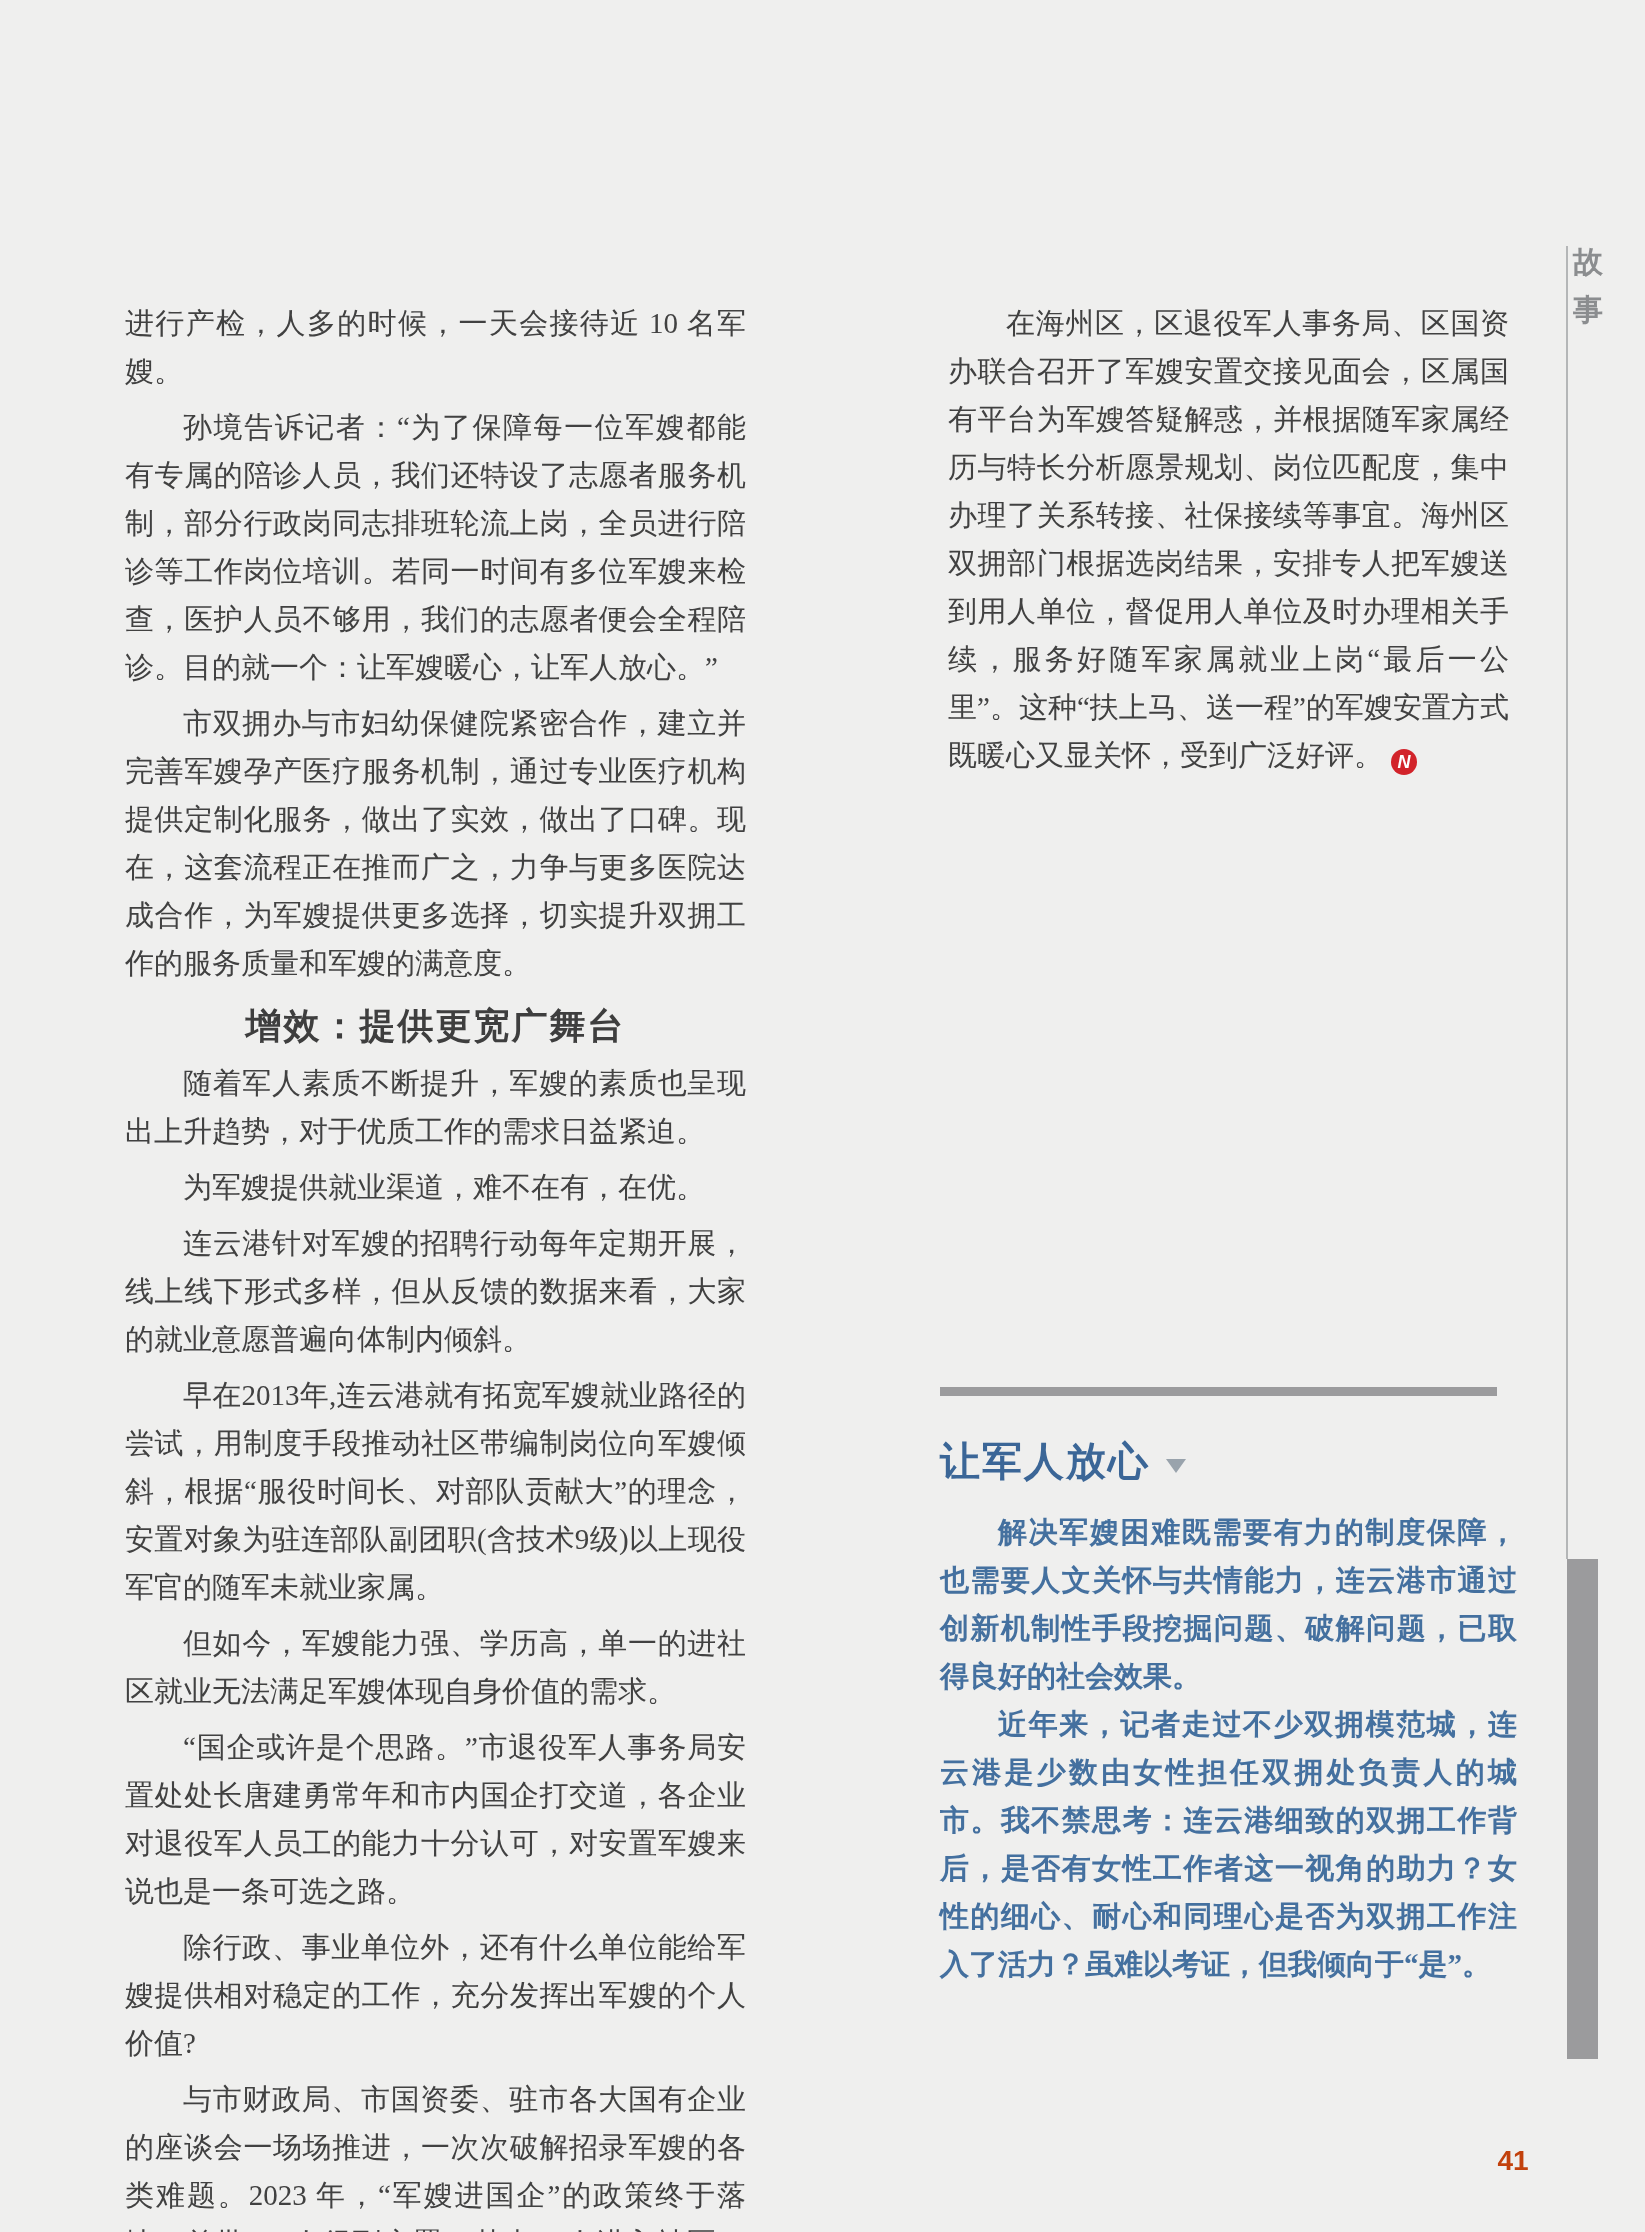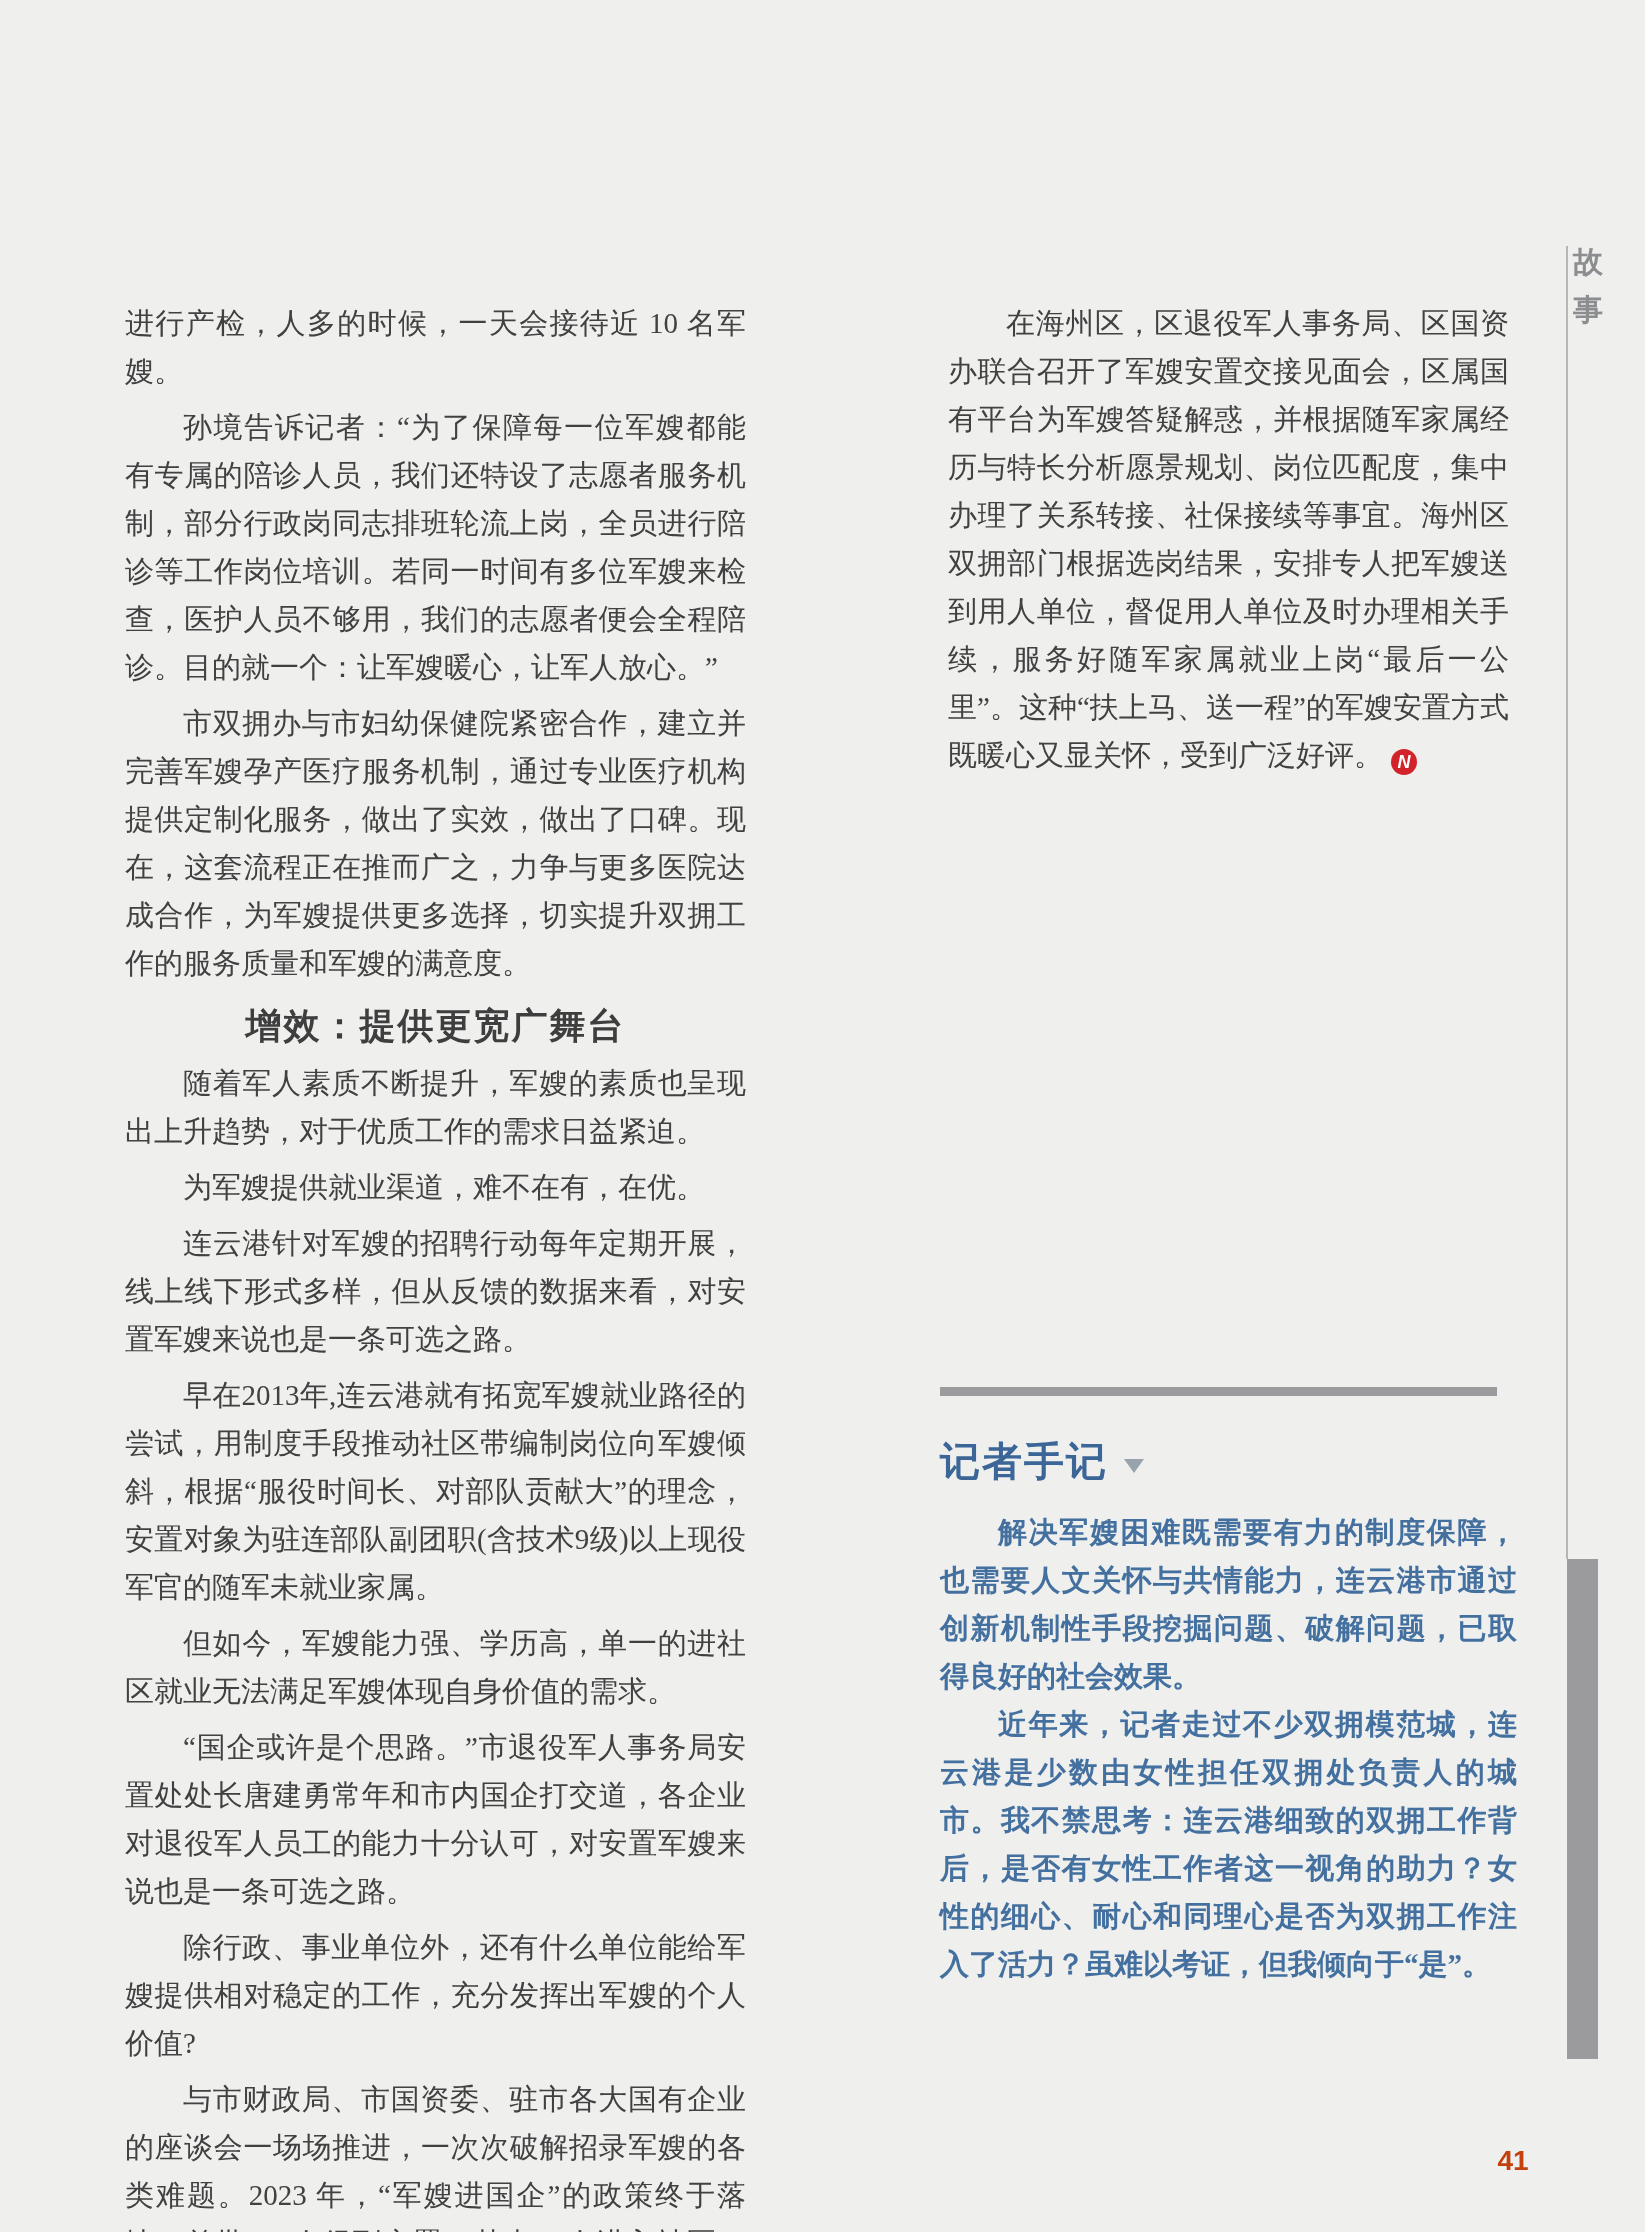--- a/index.html
+++ b/index.html
@@ -70,39 +70,39 @@
   <div class="col col-left">
     <p class="no-indent">进行产检，人多的时候，一天会接待近 10 名军嫂。</p>
     <div>
         <p>孙境告诉记者：“为了保障每一位军嫂都能有专属的陪诊人员，我们还特设了志愿者服务机制，部分行政岗同志排班轮流上岗，全员进行陪诊等工作岗位培训。若同一时间有多位军嫂来检查，医护人员不够用，我们的志愿者便会全程陪诊。目的就一个：让军嫂暖心，让军人放心。”</p>
         <p>市双拥办与市妇幼保健院紧密合作，建立并完善军嫂孕产医疗服务机制，通过专业医疗机构提供定制化服务，做出了实效，做出了口碑。现在，这套流程正在推而广之，力争与更多医院达成合作，为军嫂提供更多选择，切实提升双拥工作的服务质量和军嫂的满意度。</p>
       </div>
     <h2 class="section-heading">增效：提供更宽广舞台</h2>
     <div>
         <p>随着军人素质不断提升，军嫂的素质也呈现出上升趋势，对于优质工作的需求日益紧迫。</p>
         <p>为军嫂提供就业渠道，难不在有，在优。</p>
-        <p>连云港针对军嫂的招聘行动每年定期开展，线上线下形式多样，但从反馈的数据来看，对安置军嫂来说也是一条可选之路。</p>
+        <p>连云港针对军嫂的招聘行动每年定期开展，线上线下形式多样，但从反馈的数据来看，大家的就业意愿普遍向体制内倾斜。</p>
         <p>早在2013年,连云港就有拓宽军嫂就业路径的尝试，用制度手段推动社区带编制岗位向军嫂倾斜，根据“服役时间长、对部队贡献大”的理念，安置对象为驻连部队副团职(含技术9级)以上现役军官的随军未就业家属。</p>
         <p>但如今，军嫂能力强、学历高，单一的进社区就业无法满足军嫂体现自身价值的需求。</p>
         <p>“国企或许是个思路。”市退役军人事务局安置处处长唐建勇常年和市内国企打交道，各企业对退役军人员工的能力十分认可，对安置军嫂来说也是一条可选之路。</p>
         <p>除行政、事业单位外，还有什么单位能给军嫂提供相对稳定的工作，充分发挥出军嫂的个人价值?</p>
         <p>与市财政局、市国资委、驻市各大国有企业的座谈会一场场推进，一次次破解招录军嫂的各类难题。2023 年，“军嫂进国企”的政策终于落地，首批 15 人得到安置，其中 5 人进入社区，10 人进入国有企业。</p>
       </div>
   </div>
 
   <div class="col col-right">
     <p>
       <span>在海州区，区退役军人事务局、区国资办联合召开了军嫂安置交接见面会，区属国有平台为军嫂答疑解惑，并根据随军家属经历与特长分析愿景规划、岗位匹配度，集中办理了关系转接、社保接续等事宜。海州区双拥部门根据选岗结果，安排专人把军嫂送到用人单位，督促用人单位及时办理相关手续，服务好随军家属就业上岗“最后一公里”。这种“扶上马、送一程”的军嫂安置方式既暖心又显关怀，受到广泛好评。</span><span class="endmark">N</span>
     </p>
   </div>
 
   <div class="notes">
     <div class="notes-bar"></div>
     <div class="notes-title-row">
-      <h3 class="notes-title">记者手记</h3>
+      <h3 class="notes-title">让军人放心</h3>
       <span class="tri"></span>
     </div>
     <div class="notes-body">
         <p>解决军嫂困难既需要有力的制度保障，也需要人文关怀与共情能力，连云港市通过创新机制性手段挖掘问题、破解问题，已取得良好的社会效果。</p>
         <p>近年来，记者走过不少双拥模范城，连云港是少数由女性担任双拥处负责人的城市。我不禁思考：连云港细致的双拥工作背后，是否有女性工作者这一视角的助力？女性的细心、耐心和同理心是否为双拥工作注入了活力？虽难以考证，但我倾向于“是”。</p>
       </div>
   </div>
 
   <div class="side-rule"></div>
   <div class="side-tab">

